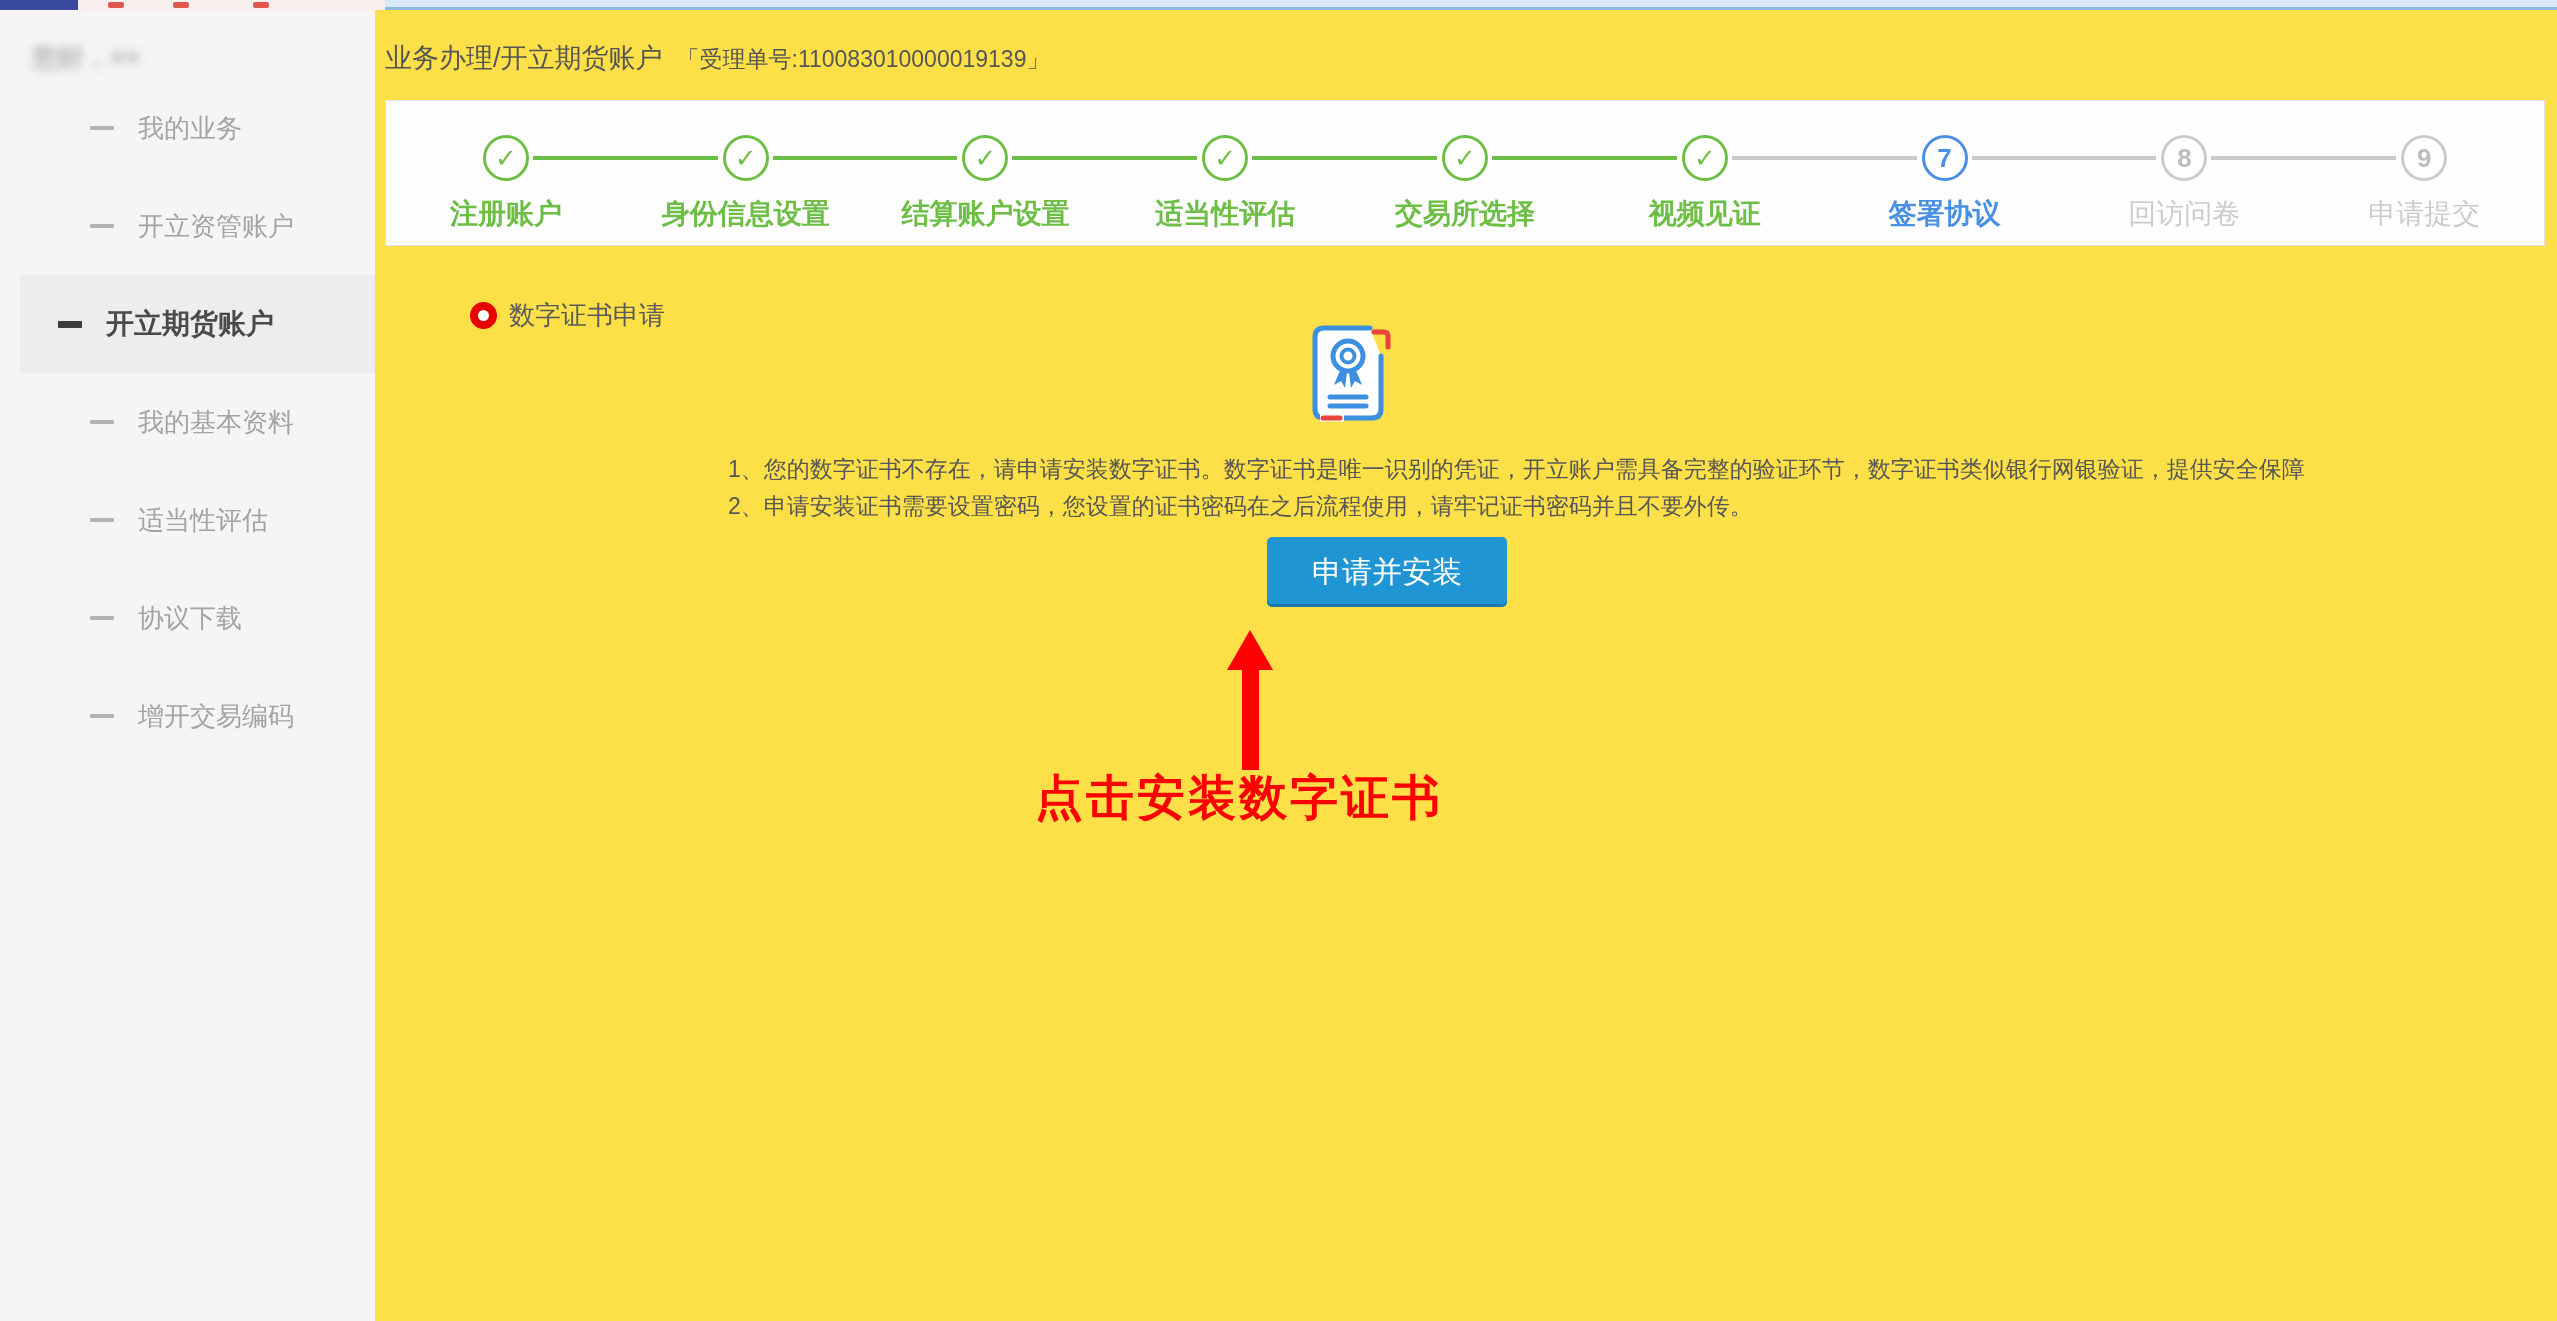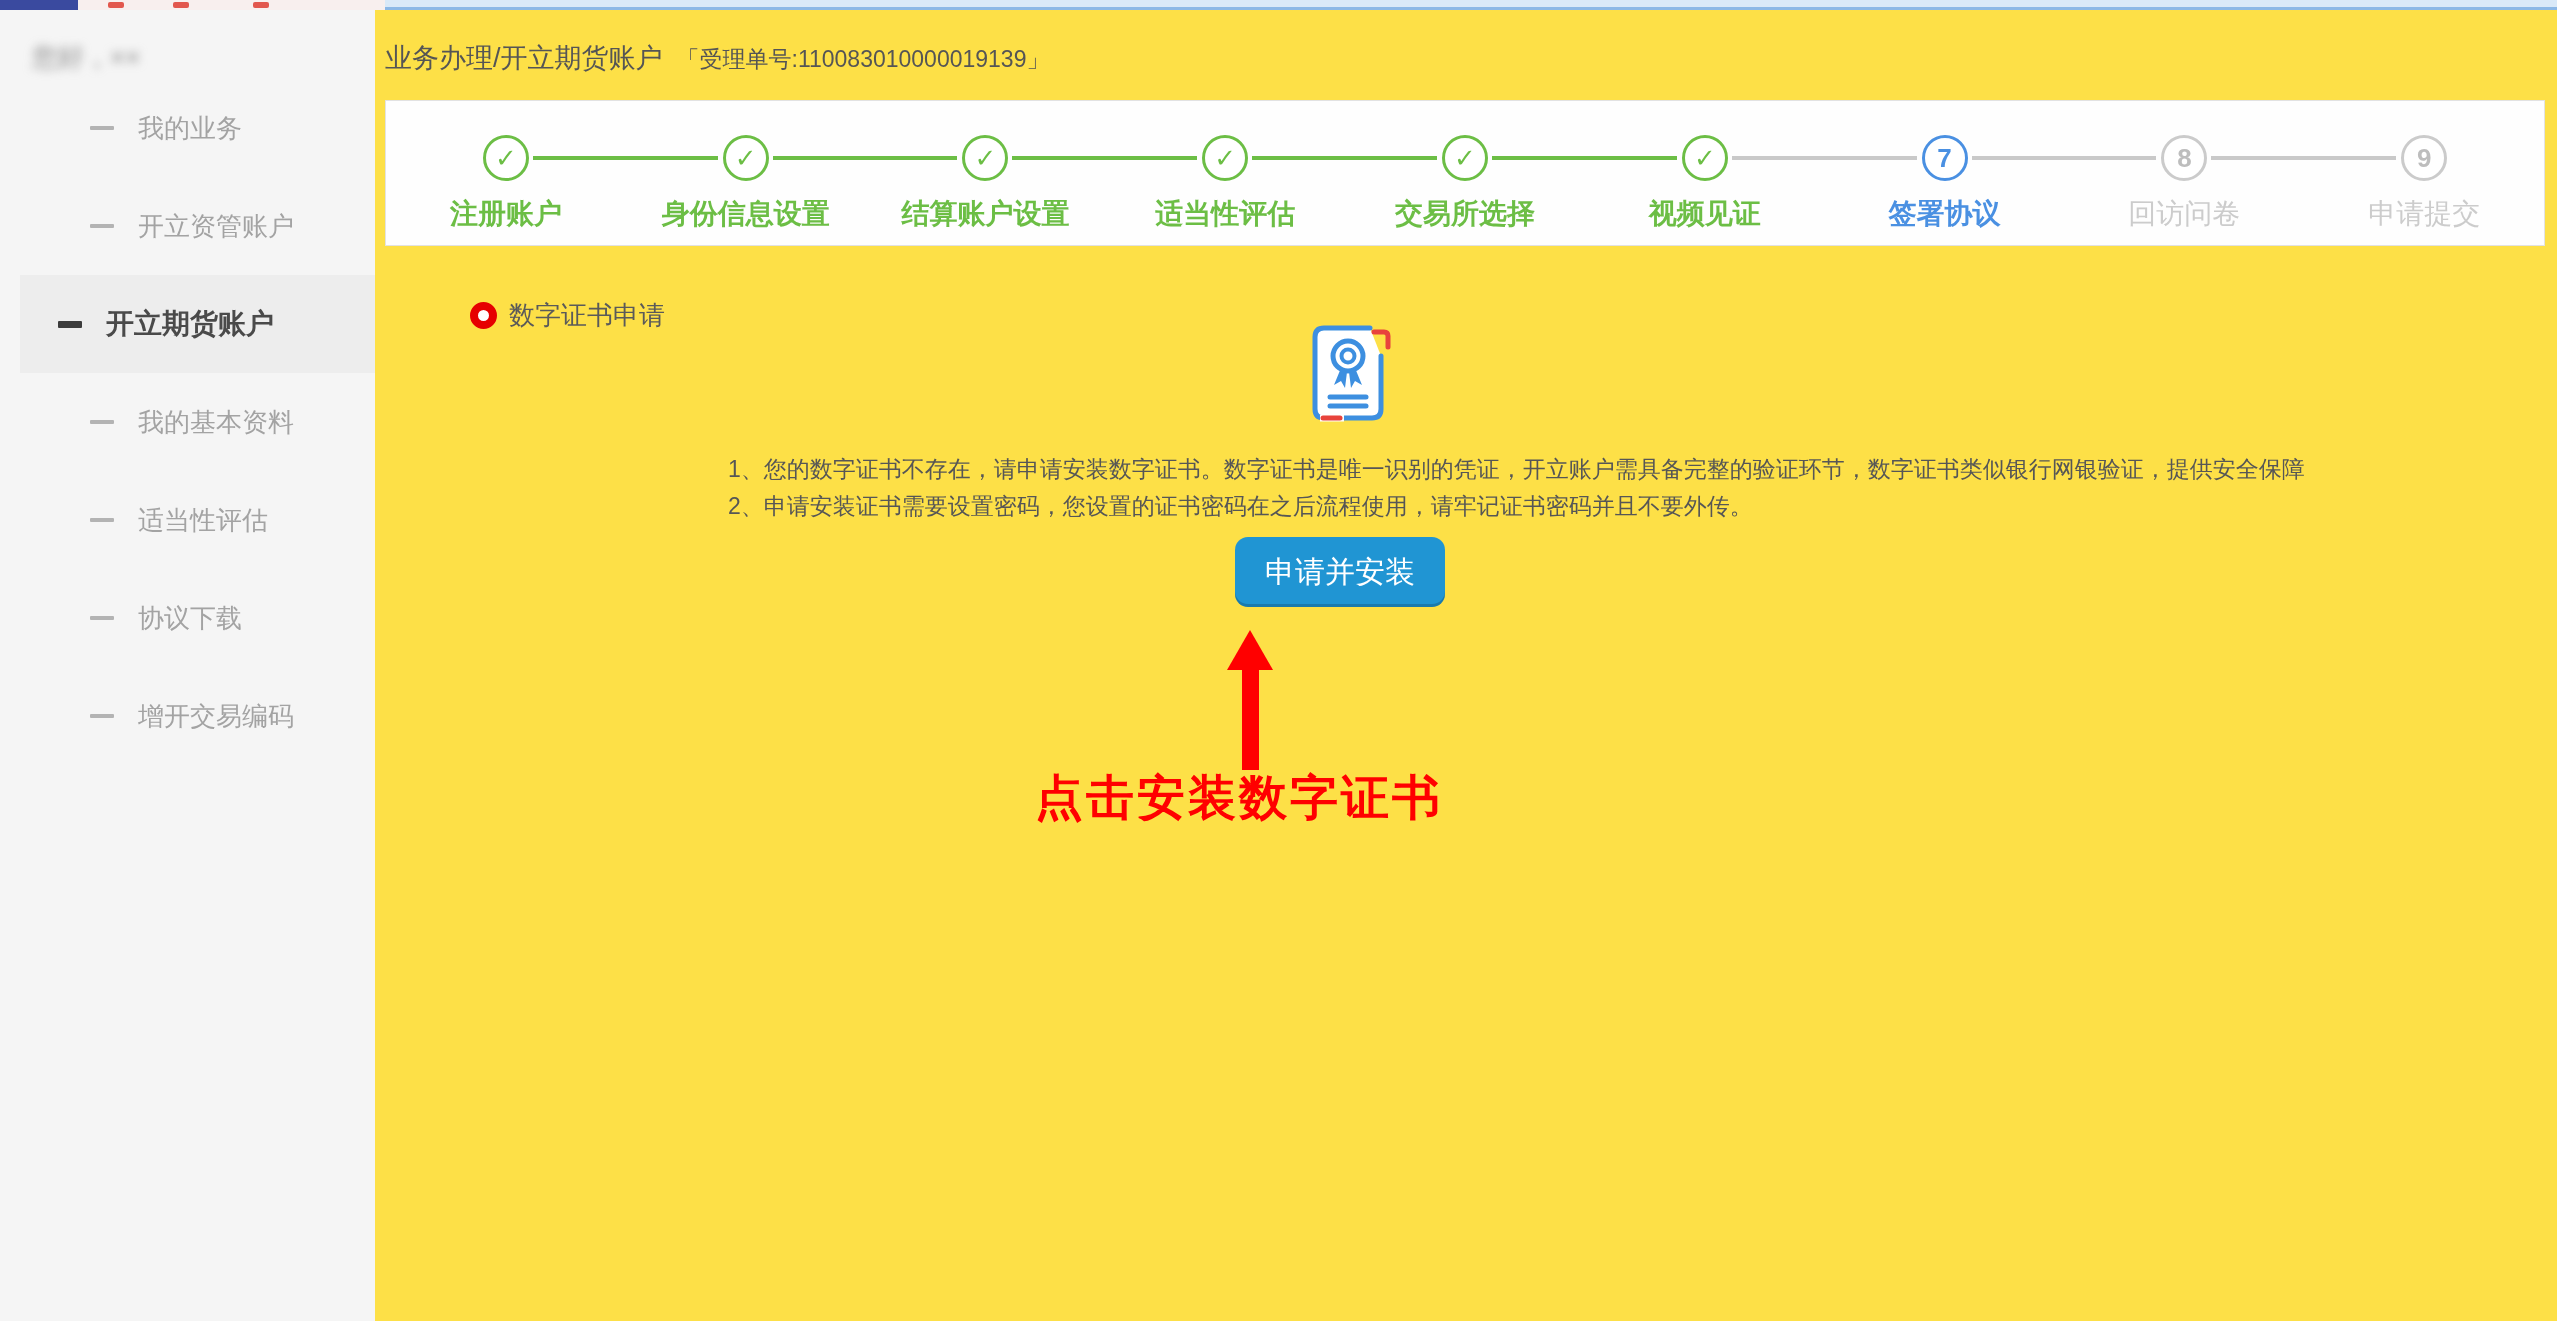--- a/index.html
+++ b/index.html
@@ -52,22 +52,22 @@
 
   
   .radio-row{position:absolute;top:252px;left:95px;display:flex;align-items:center;cursor:pointer;margin-top:36px;}
   .radio-dot{width:27px;height:27px;border-radius:50%;border:8px solid var(--radio-red);
              box-sizing:border-box;background:#fff;margin-right:12px;flex-shrink:0;}
   .radio-label{font-size:26px;color:#5a5a5a;}
 
   
   .cert-icon{position:absolute;top:313px;left:933px;}
   .instructions{position:absolute;top:441px;left:353px;font-size:23px;color:#565656;line-height:37px;white-space:nowrap;}
-  .install-btn{position:absolute;top:527px;left:860px;width:210px;height:70px;
-               background:var(--button-blue);color:#fff;font-size:30px;border:none;border-radius:13px;
+  .install-btn{position:absolute;top:527px;left:892px;width:240px;height:70px;
+               background:var(--button-blue);color:#fff;font-size:30px;border:none;border-radius:5px;
                font-family:inherit;cursor:pointer;box-shadow:inset 0 -3px 0 rgba(0,0,0,.18);}
   .arrow{position:absolute;left:852px;top:620px;width:46px;}
   .arrow-head{width:0;height:0;border-left:23px solid transparent;border-right:23px solid transparent;
               border-bottom:40px solid var(--annotation-red);margin:0 auto;}
   .arrow-shaft{width:17px;height:100px;background:var(--annotation-red);margin:0 auto;}
   .annotation{position:absolute;top:756px;left:660px;white-space:nowrap;
               font-family:Liberation Serif, serif;font-weight:700;
               font-size:48px;color:var(--annotation-red);letter-spacing:3px;}
 </style>
 </head>

